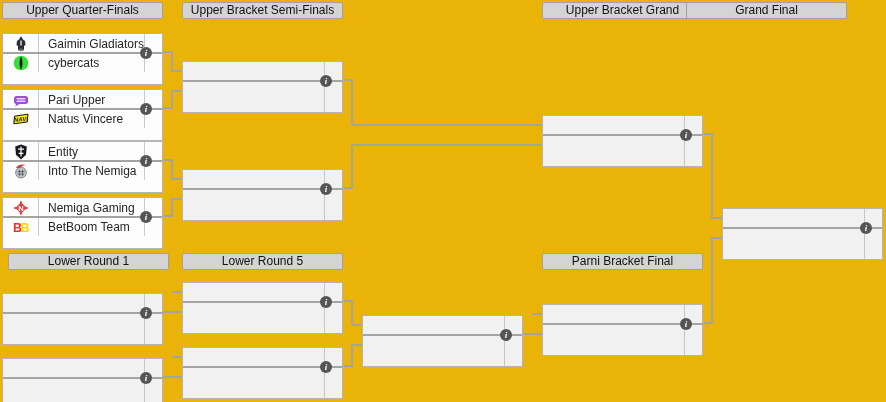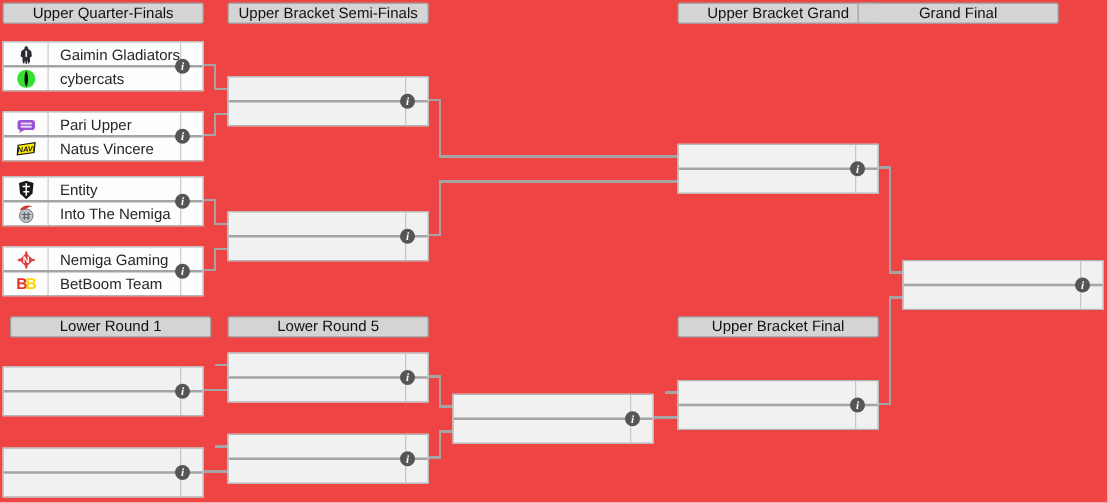--- a/index.html
+++ b/index.html
@@ -1,26 +1,26 @@
 <!DOCTYPE html>
 <html style="--header-bg: #d4d4d4; --header-border: #a0a0a0; --border: #b5b5b5; --match-bg-empty: #f1f1f1; --match-bg-team: #fdfdfd; --connector: #a4a4a4; --info-icon-bg: #555555; --cybercats-green: #35e033; --pari-purple: #9a4fd4; --navi-yellow: #ffef00; --nemiga-red: #e23d3d; --itb-plume-red: #d03a32; --betboom-red: #e8312c; --betboom-yellow: #ffd400;"><head>
 <meta charset="utf-8">
 <style>
   html,body{margin:0;padding:0;background:#fff;}
   body{font-family:"Liberation Sans",sans-serif;}
-  .bracket{position:relative;width:886px;height:402px;background:#ef4444;overflow:hidden;}
+  .bracket{position:relative;width:886px;height:402px;background:#eab308;overflow:hidden;}
   svg.connectors{position:absolute;left:0;top:0;z-index:1;}
   .round-header{
     position:absolute;width:161px;height:17px;box-sizing:border-box;
     background:var(--header-bg,#d4d4d4);border:1px solid var(--header-border,#a0a0a0);
     border-radius:2px;font-size:12px;line-height:14px;text-align:center;color:#111;
     white-space:nowrap;overflow:hidden;z-index:2;
   }
   .match{
-    position:absolute;width:161px;height:40px;box-sizing:border-box;
+    position:absolute;width:161px;height:52px;box-sizing:border-box;
     border:1px solid var(--border,#b5b5b5);z-index:2;
   }
   .match.empty{background:var(--match-bg-empty,#f1f1f1);}
   .match.has-teams{background:var(--match-bg-team,#fdfdfd);}
   .trow{display:flex;height:19px;align-items:center;}
   .logo{
     width:36px;height:19px;box-sizing:border-box;border-right:1px solid #cbcbcb;
     display:flex;align-items:center;justify-content:center;flex:none;
   }
   .logo svg{width:16px;height:16px;display:block;}
@@ -63,21 +63,21 @@
       <polyline points="703,323 712,323 712,238 722,238"></polyline>
     </g>
   </svg>
 
   <div class="round-header" style="left:2px;top:2px">Upper Quarter-Finals</div>
   <div class="round-header" style="left:182px;top:2px">Upper Bracket Semi-Finals</div>
   <div class="round-header" style="left:542px;top:2px">Upper Bracket Grand</div>
   <div class="round-header" style="left:686px;top:2px">Grand Final</div>
   <div class="round-header" style="left:8px;top:253px">Lower Round 1</div>
   <div class="round-header" style="left:182px;top:253px">Lower Round 5</div>
-  <div class="round-header" style="left:542px;top:253px">Upper Bracket Final</div>
+  <div class="round-header" style="left:542px;top:253px">Parni Bracket Final</div>
 
   <div class="match has-teams" style="left:2px;top:33px">
     <div class="trow">
       <span class="logo">
         <svg viewBox="0 0 16 16">
             <path fill="#2b2b31" d="M8 .5 L9.4 2 L9.4 3 L12 5 L12.5 9 L11 10 L11 13 L9.9 15.4 L8.7 12 L8.7 15 L7.3 15 L7.3 12 L6.1 15.4 L5 13 L5 10 L3.5 9 L4 5 L6.6 3 L6.6 2 Z"></path>
             <rect x="7.3" y="4.5" width="1.4" height="5" fill="#e8e8e8"></rect>
           </svg>
       </span>
       <span class="tname">Gaimin Gladiators</span>

